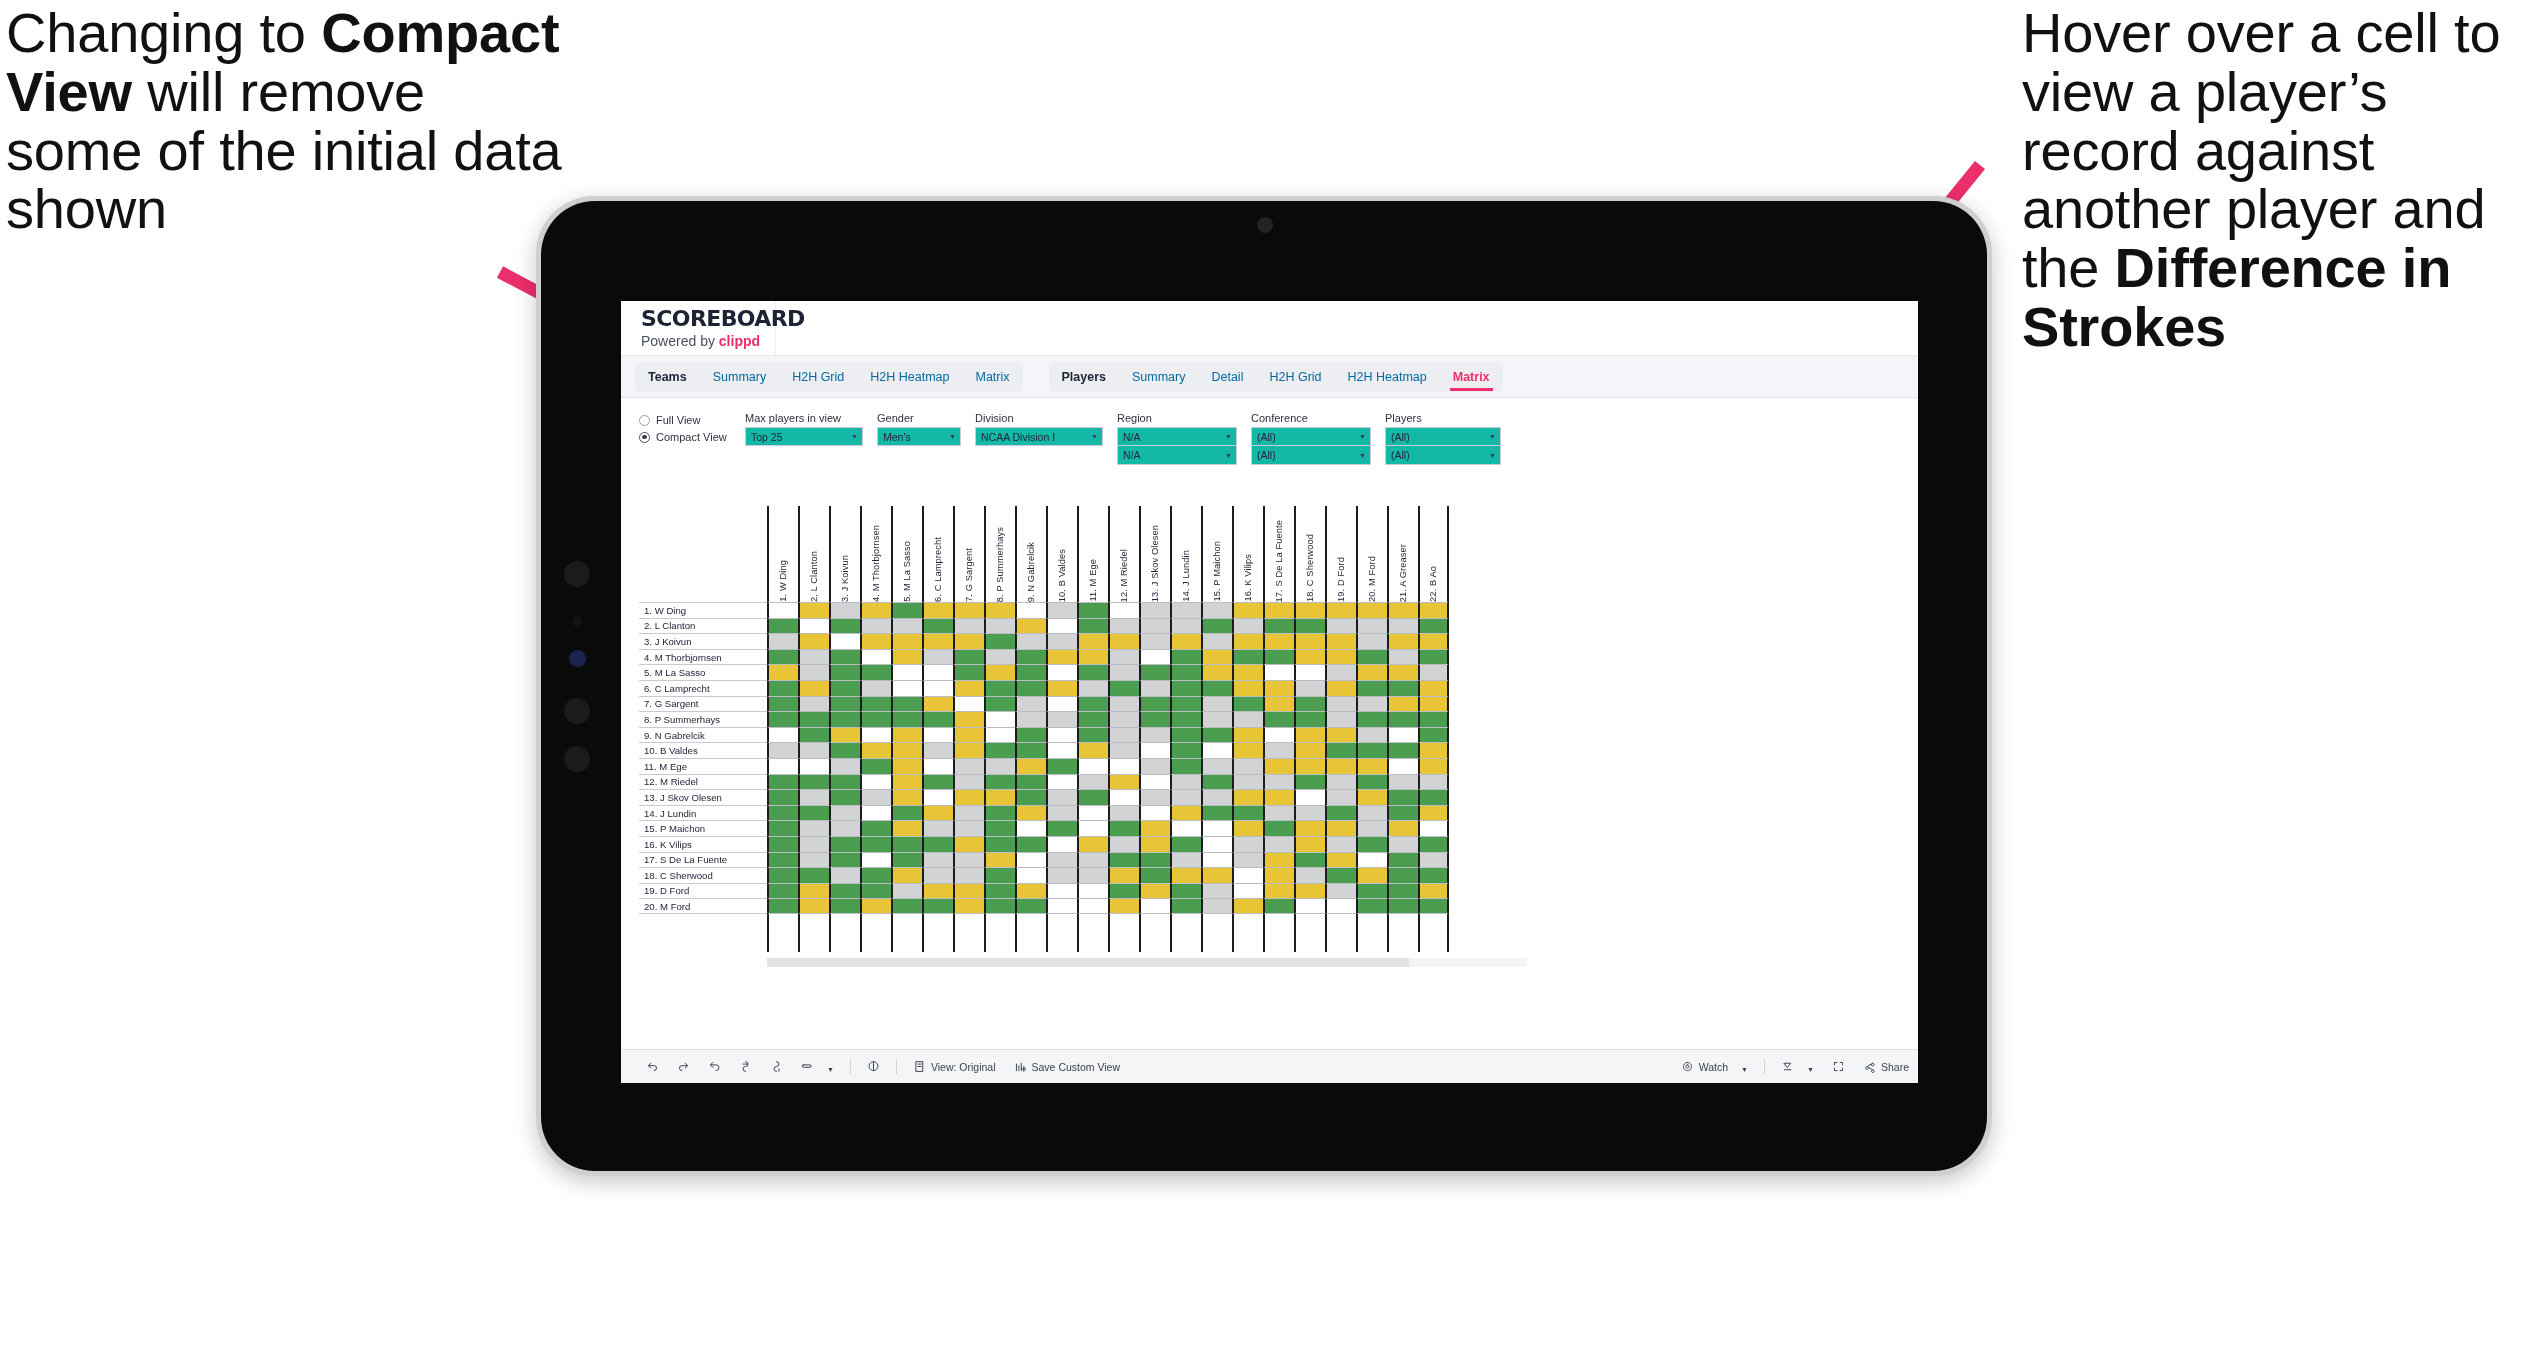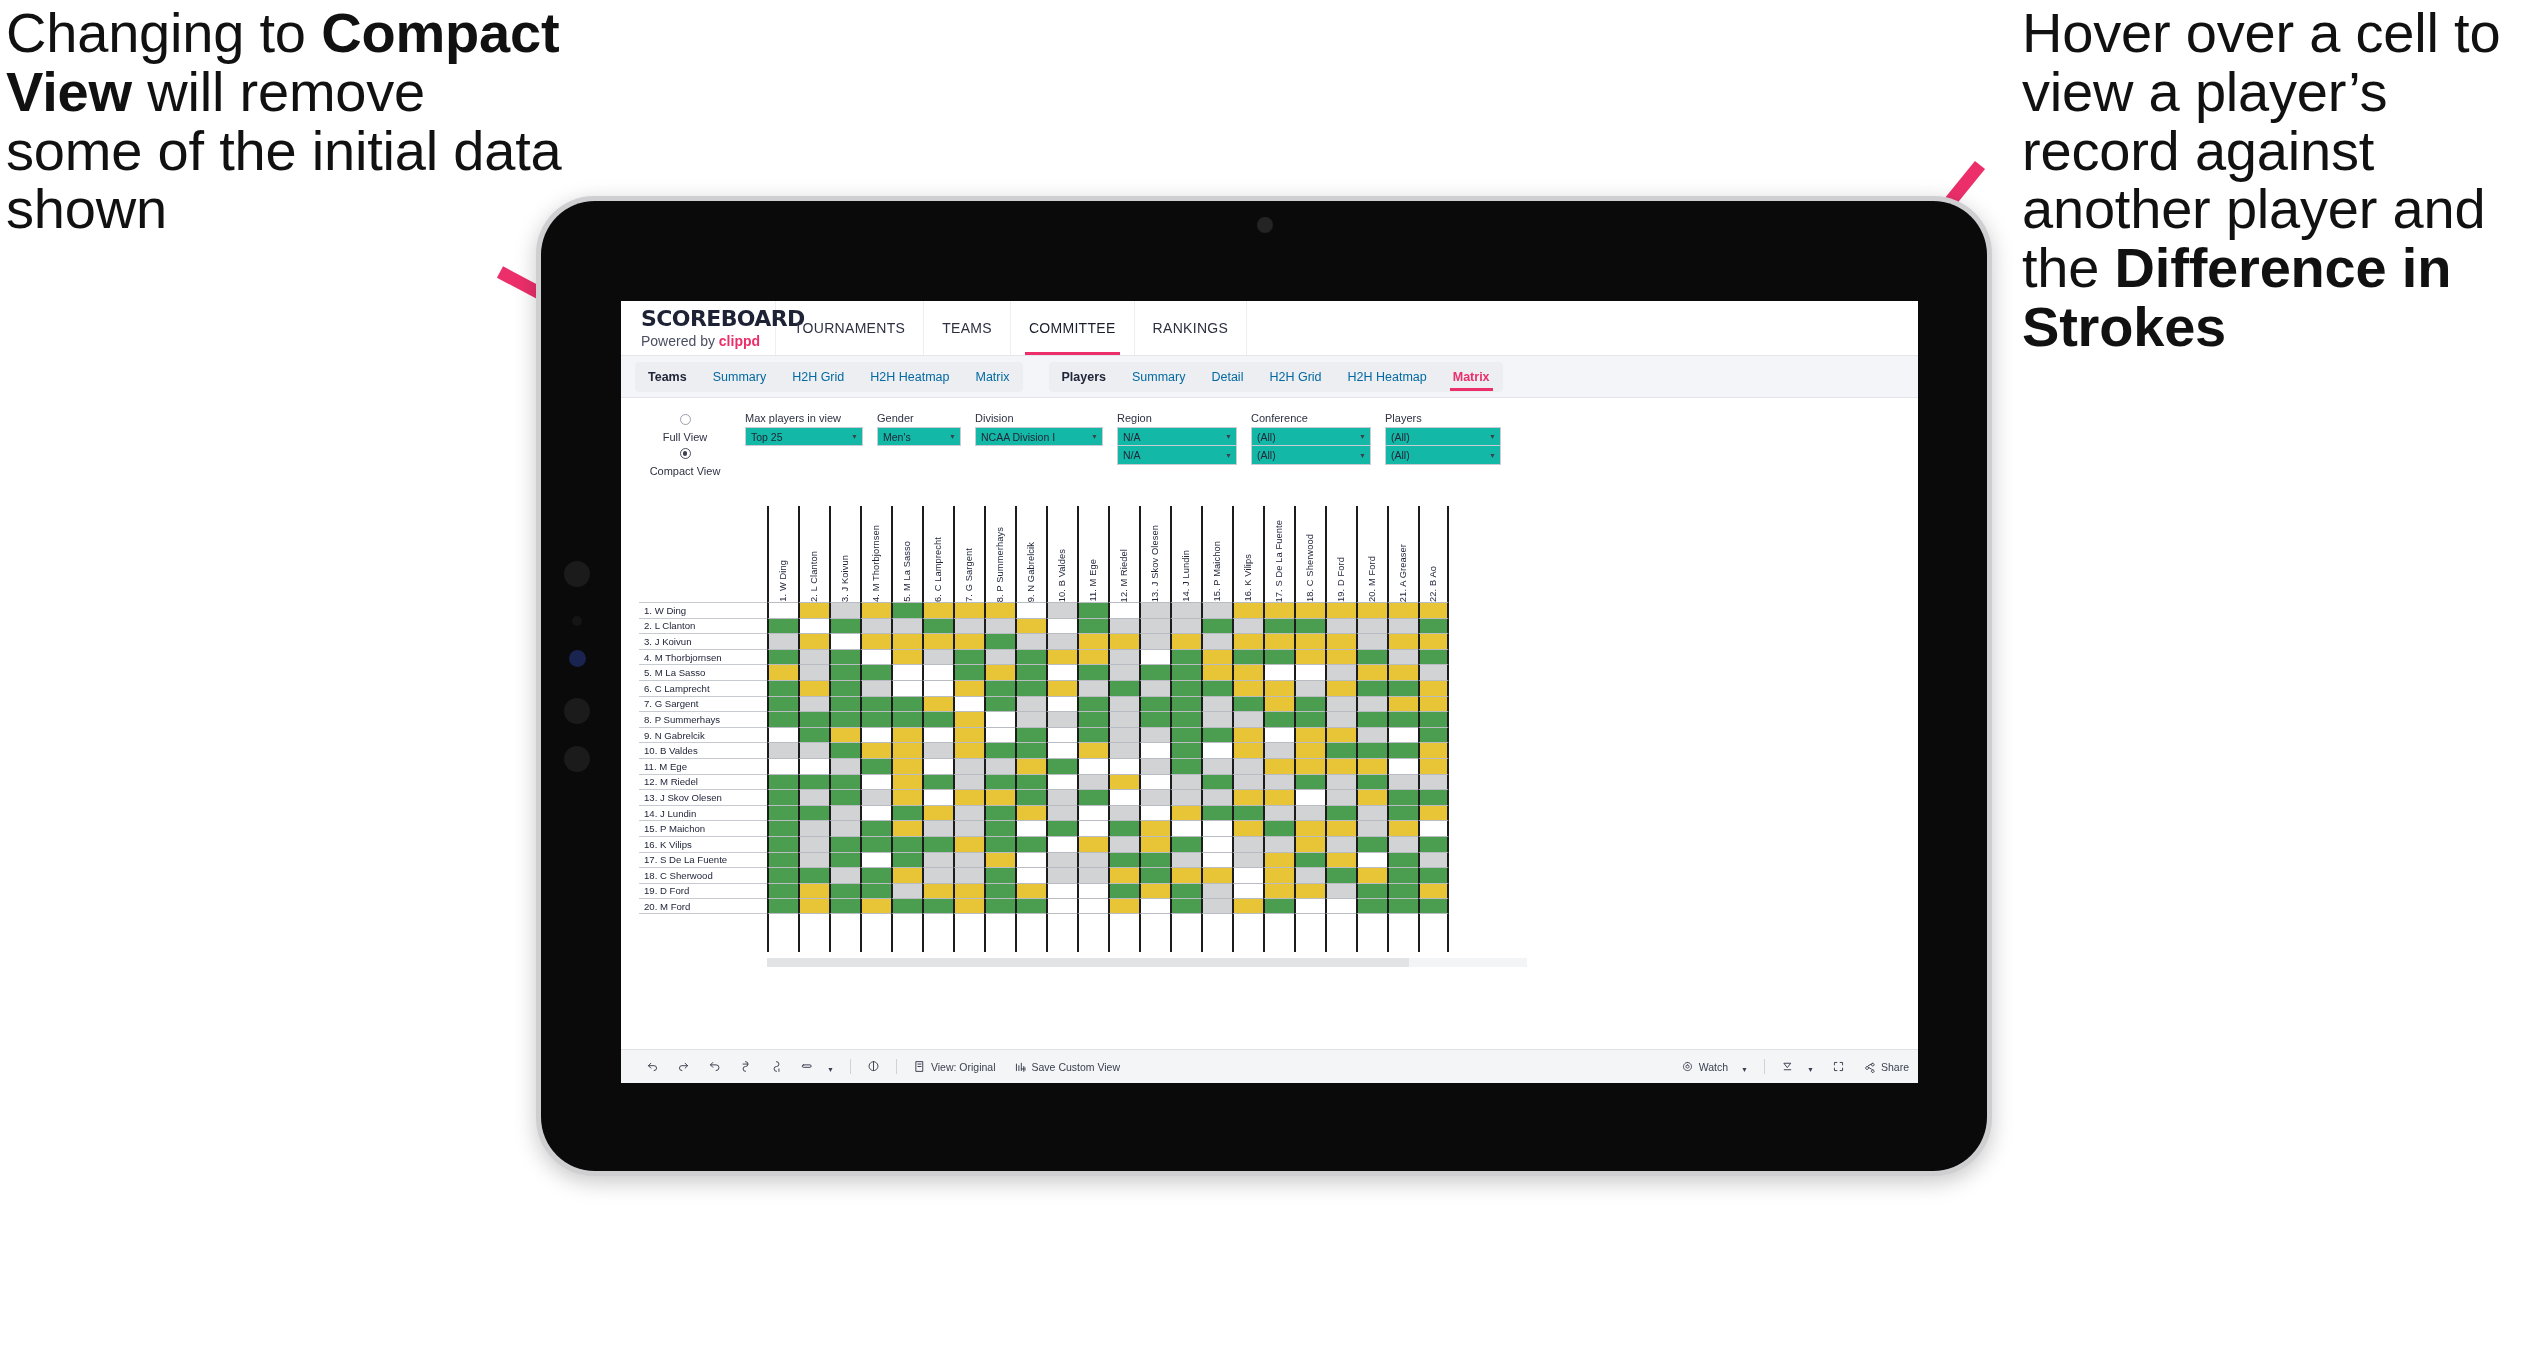--- a/index.html
+++ b/index.html
@@ -104,21 +104,21 @@
   }
 
   #workspace { flex:1 1 auto; background:#ffffff; position:relative; overflow:hidden; }
 
   
   #filters {
     display:flex; align-items:flex-start; padding:14px 0 6px 18px; gap:14px;
     font-size:11px; color:#2d3142;
   }
   .viewtoggle { padding-top:2px; width:92px; }
-  .radio-row { display:flex; align-items:center; gap:6px; margin-bottom:5px; cursor:pointer;flex-direction:column; }
+  .radio-row { display:flex; align-items:center; gap:6px; margin-bottom:5px; cursor:pointer; }
   .radio {
     width:11px; height:11px; border-radius:50%; border:1.3px solid #9aa0ad; background:#fff;
     display:inline-block; position:relative; flex:0 0 11px;
   }
   .radio.on { border-color:#4a4f60; }
   .radio.on:after {
     content:""; position:absolute; left:2.3px; top:2.3px; width:4.4px; height:4.4px;
     border-radius:50%; background:#3a3f52;
   }
   .radio-label { font-size:11px; color:#2d3142; white-space:nowrap; }
@@ -234,26 +234,20 @@
     <div class="bezel-dot" id="sidebtn-5"></div>
 
     <div id="tablet-screen">
       <div id="app">
 
         <div id="topbar">
           <div id="brand">
             <div id="brand-title">SCOREBOARD</div>
             <div id="brand-sub"><span>Powered by </span><span class="pw">clippd</span></div>
           </div>
-          <div class="topnav" id="topnav">
-              <div class="topnav-item">TOURNAMENTS</div>
-              <div class="topnav-item">TEAMS</div>
-              <div class="topnav-item active">COMMITTEE</div>
-              <div class="topnav-item">RANKINGS</div>
-            </div>
         </div>
 
         <div id="subbar">
           <div class="subgroup" id="subgroup-teams">
               <div class="subtab head">Teams</div>
               <div class="subtab">Summary</div>
               <div class="subtab">H2H Grid</div>
               <div class="subtab">H2H Heatmap</div>
               <div class="subtab">Matrix</div>
             </div>

